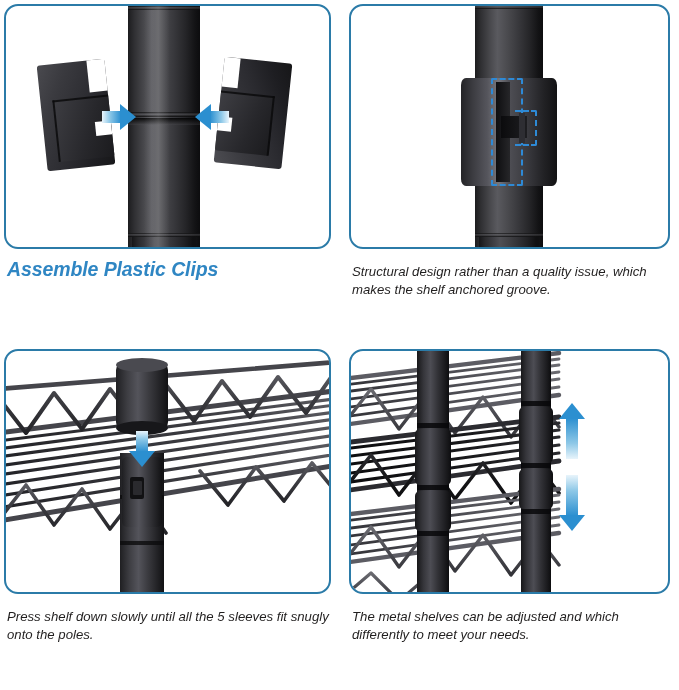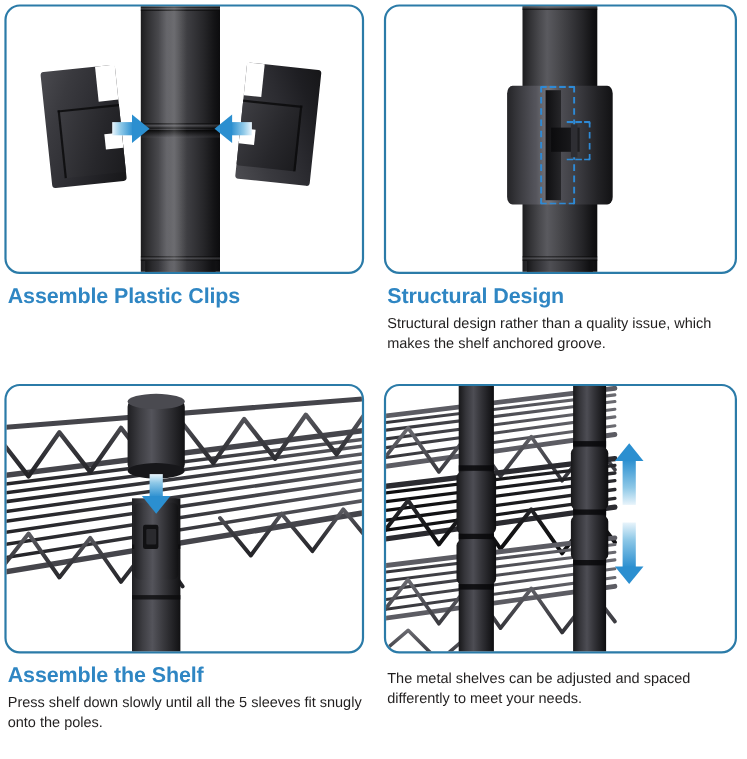--- a/index.html
+++ b/index.html
@@ -35,21 +35,21 @@
   }
   .panel .stage {
     position: absolute;
     inset: 0;
     overflow: hidden;
   }
   
   .bleed { position: absolute; inset: -6px -2px; overflow: hidden; }
 
   
-  .caption { position: absolute; left: 7px; right: 0; top: 258px; }
+  .caption { position: absolute; left: 7px; right: 0; top: 258px; font-style: italic; }
   .cap-title {
     color: #2f86c3;
     font-size: 19.5px;
     font-weight: bold;
     letter-spacing: -0.1px;
     line-height: 1.15;
     white-space: nowrap;
   }
   .cap-body {
     margin-top: 5px;
@@ -250,21 +250,20 @@
                       background:linear-gradient(to right,#0b0b0d,#1e1e21);"></div>
 
           <div class="dash" style="left:142px; top:78px; width:32px; height:108px; border-radius:2px;"></div>
           <div class="dash" style="left:166px; top:110px; width:22px; height:36px; border-left:none; border-radius:0 2px 2px 0;"></div>
           <div style="position:absolute; left:170px; top:113px; width:6px; height:30px; background:#2e2e33;"></div>
 
         </div>
       </div>
     </div>
     <div class="caption">
-      <div class="cap-title">Structural Design</div>
       <div class="cap-body">Structural design rather than a quality issue, which makes the shelf anchored groove.</div>
     </div>
   </div>
 
   <div class="cell cell-bl">
     <div class="panel">
       <div class="stage">
         <div class="bleed">
 
           <svg class="shelf-svg" width="340" height="262" viewBox="0 0 340 262">
@@ -325,21 +324,20 @@
 
           <div class="arrow-v arrow-down" style="left:125px; top:86px; height:36px;">
             <div class="shaft"></div>
               <div class="head"></div>
           </div>
 
         </div>
       </div>
     </div>
     <div class="caption">
-      <div class="cap-title">Assemble the Shelf</div>
       <div class="cap-body">Press shelf down slowly until all the 5 sleeves fit snugly onto the poles.</div>
     </div>
   </div>
 
   <div class="cell cell-br">
     <div class="panel">
       <div class="stage">
         <div class="bleed">
 
           <svg class="shelf-svg" width="334" height="262" viewBox="0 0 334 262">
@@ -436,17 +434,17 @@
           </div>
           <div class="arrow-v arrow-down" style="left:210px; top:130px; height:56px;">
             <div class="shaft"></div>
               <div class="head"></div>
           </div>
 
         </div>
       </div>
     </div>
     <div class="caption">
-      <div class="cap-body">The metal shelves can be adjusted and spaced differently to meet your needs.</div>
+      <div class="cap-body">The metal shelves can be adjusted and which differently to meet your needs.</div>
     </div>
   </div>
 
 </div>
 
 </body></html>

